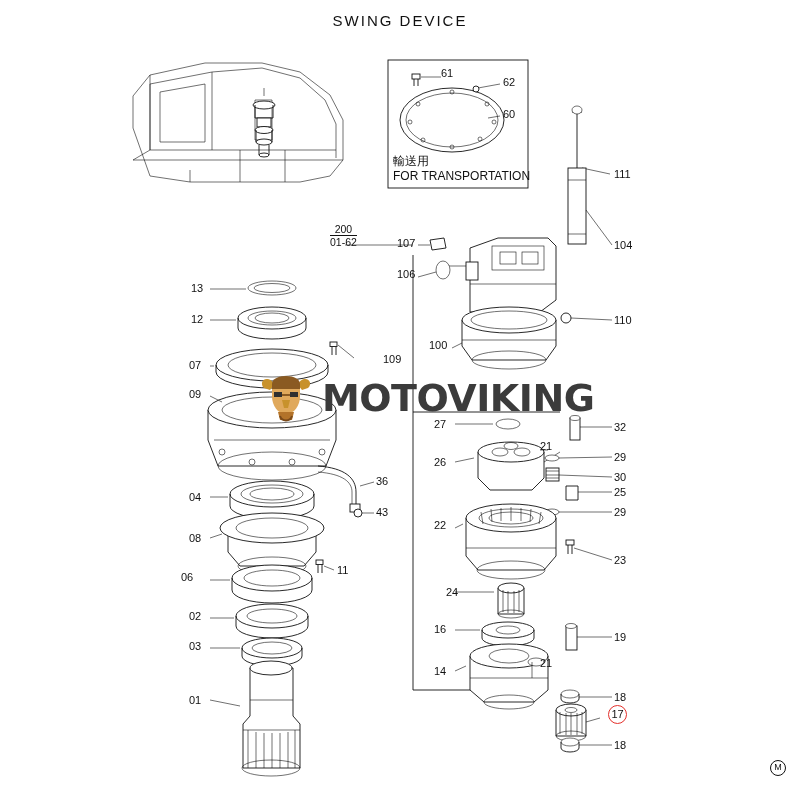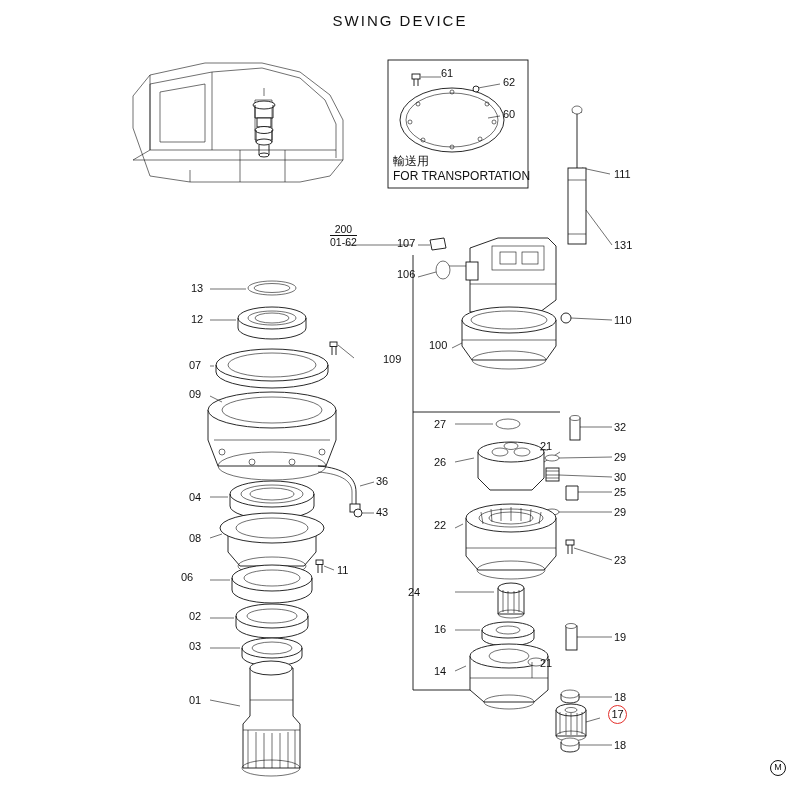--- a/index.html
+++ b/index.html
@@ -389,21 +389,21 @@
       <ellipse cx="570" cy="742" rx="9" ry="4" class="wht"></ellipse>
       <path class="ln" d="M561 742 L561 748 A9 4 0 0 0 579 748 L579 742"></path>
       <path class="lnt" d="M579 745 L612 745"></path>
     </g>
   </svg>
 
   <div class="callout" style="left:441px; top:67px;">61</div>
   <div class="callout" style="left:503px; top:76px;">62</div>
   <div class="callout" style="left:503px; top:108px;">60</div>
   <div class="callout" style="left:614px; top:168px;">111</div>
-  <div class="callout" style="left:614px; top:239px;">131</div>
+  <div class="callout" style="left:614px; top:239px;">104</div>
   <div class="callout" style="left:397px; top:237px;">107</div>
   <div class="callout" style="left:397px; top:268px;">106</div>
   <div class="callout" style="left:614px; top:314px;">110</div>
   <div class="callout" style="left:429px; top:339px;">100</div>
 
   <div class="callout" style="left:191px; top:282px;">13</div>
   <div class="callout" style="left:191px; top:313px;">12</div>
   <div class="callout" style="left:189px; top:359px;">07</div>
   <div class="callout" style="left:189px; top:388px;">09</div>
   <div class="callout" style="left:355px; top:353px;margin-left:28px;">109</div>
@@ -420,34 +420,51 @@
   <div class="callout" style="left:434px; top:418px;">27</div>
   <div class="callout" style="left:614px; top:421px;">32</div>
   <div class="callout" style="left:434px; top:456px;">26</div>
   <div class="callout" style="left:540px; top:440px;">21</div>
   <div class="callout" style="left:614px; top:451px;">29</div>
   <div class="callout" style="left:614px; top:471px;">30</div>
   <div class="callout" style="left:614px; top:486px;">25</div>
   <div class="callout" style="left:614px; top:506px;">29</div>
   <div class="callout" style="left:434px; top:519px;">22</div>
   <div class="callout" style="left:614px; top:554px;">23</div>
-  <div class="callout" style="left:408px; top:586px;text-align:right;">24</div>
+  <div class="callout" style="left:446px; top:586px;text-align:right;">24</div>
   <div class="callout" style="left:434px; top:623px;">16</div>
   <div class="callout" style="left:614px; top:631px;">19</div>
   <div class="callout" style="left:434px; top:665px;">14</div>
   <div class="callout" style="left:540px; top:657px;">21</div>
   <div class="callout" style="left:614px; top:691px;">18</div>
   <div class="callout" style="left:614px; top:739px;">18</div>
 
   <div class="circled" style="left:608px; top:705px;">17</div>
 
   <div class="boxlabel" style="left:393px; top:155px;">輸送用</div>
   <div class="boxlabel" style="left:393px; top:170px;">FOR TRANSPORTATION</div>
 
   <div class="fracbox" style="left:330px; top:224px;">
     <span class="num">200</span>
     <span class="den">01-62</span>
   </div>
 
+  <div id="watermark">
+    <svg class="wm-logo" viewBox="0 0 56 52" xmlns="http://www.w3.org/2000/svg">
+      <g>
+        <path d="M6 16 C2 12 4 6 10 7 C13 7.5 15 10 16 13 L12 18 Z" fill="#c8922c"></path>
+        <path d="M50 16 C54 12 52 6 46 7 C43 7.5 41 10 40 13 L44 18 Z" fill="#c8922c"></path>
+        <path d="M14 12 C14 7 20 4 28 4 C36 4 42 7 42 12 L42 17 L14 17 Z" fill="#8a5a22"></path>
+        <path d="M14 17 L42 17 L42 24 C42 34 36 42 28 42 C20 42 14 34 14 24 Z" fill="#e0a95c"></path>
+        <path d="M16 20 L24 20 L24 25 L16 25 Z" fill="#2f2f2f"></path>
+        <path d="M32 20 L40 20 L40 25 L32 25 Z" fill="#2f2f2f"></path>
+        <path d="M24 22 L32 22 L32 24 L24 24 Z" fill="#8a5a22"></path>
+        <path d="M24 28 L32 28 L30 36 L26 36 Z" fill="#c8922c"></path>
+        <path d="M20 40 L36 40 L34 48 L22 48 Z" fill="#b3732a"></path>
+        <path d="M22 44 C24 50 32 50 34 44" fill="none" stroke="#7a4a1a" stroke-width="2"></path>
+      </g>
+    </svg>
+    <div class="wm-text">MOTOVIKING</div>
+  </div>
 
   <div class="mmark">M</div>
 
 </div>
 
 </body></html>

